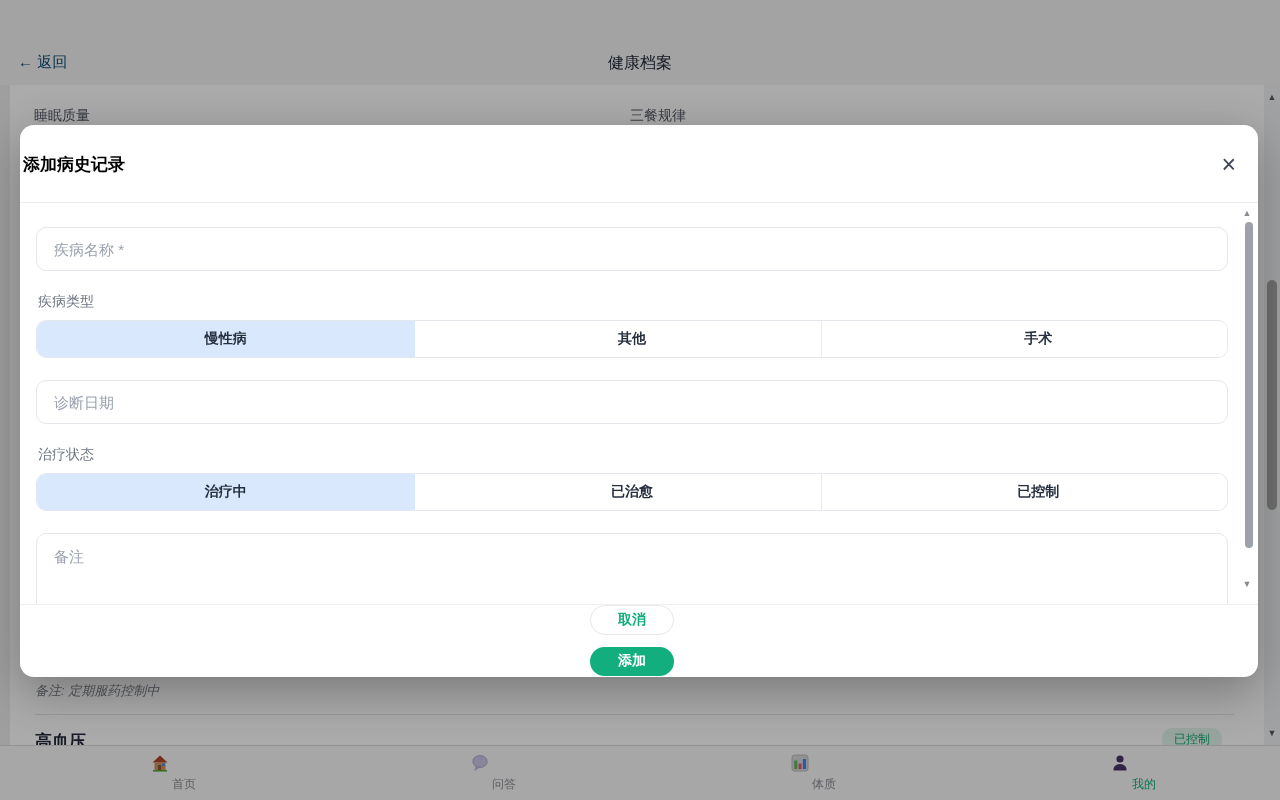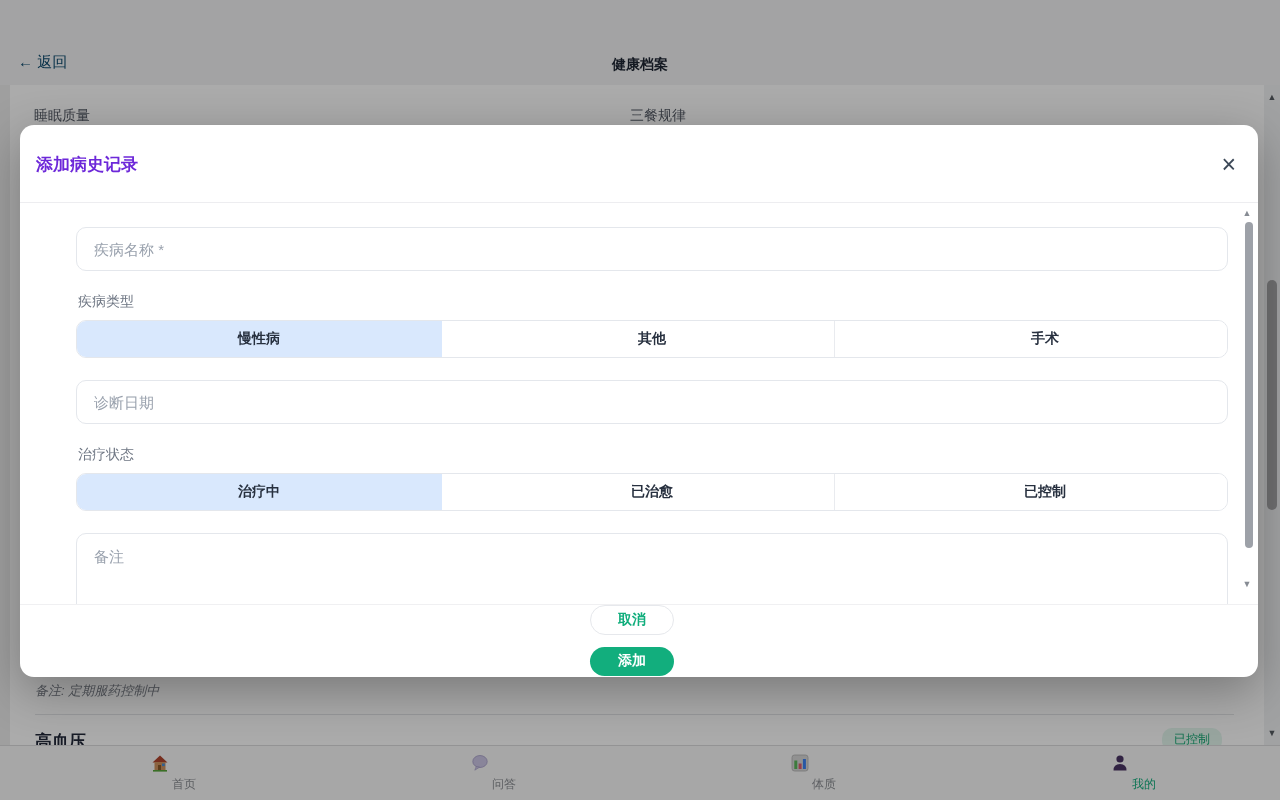--- a/index.html
+++ b/index.html
@@ -6,21 +6,21 @@
   html,body { width:1280px; height:800px; }
   body {
     position:relative; overflow:hidden;
     font-family:"Liberation Sans","DejaVu Sans",sans-serif;
     background:#ededee;
   }
 
   
   .topbar { position:absolute; top:0; left:0; right:0; height:85px; background:#f4f4f5; }
   .back-link { position:absolute; left:18px; bottom:13px; font-size:15px; color:#0c4a6e; cursor:pointer; }
-  .page-title { position:absolute; left:0; right:0; bottom:11px; text-align:center; font-size:14px; font-weight:700; color:#1e2633; }
+  .page-title { position:absolute; left:0; right:0; bottom:11px; text-align:center; font-size:16px; font-weight:400; color:#1e2633; }
 
   .content-card { position:absolute; left:10px; right:16px; top:85px; bottom:55px; background:#ffffff; overflow:hidden; }
   .bg-label { position:absolute; font-size:14px; font-weight:500; color:#555b66; }
   .bg-label.sleep { left:24px; top:22px; }
   .bg-label.meals { left:620px; top:22px; }
   .bg-note { position:absolute; left:25px; top:597px; font-size:13px; font-style:italic; color:#7a7f88; }
   .bg-divider { position:absolute; left:25px; right:30px; top:629px; height:1px; background:#e3e4e7; }
   .bg-record-name { position:absolute; left:25px; top:645px; font-size:17px; font-weight:700; color:#23293a; }
   .bg-badge { position:absolute; right:42px; top:643px; font-size:12px; color:#17a874; background:#e3f6ee; border-radius:10px; padding:3px 12px; }
 
@@ -37,24 +37,24 @@
   .tab-label { margin-top:3px; font-size:12px; color:#8c8f94;margin-left:48px; }
   .tab-item.active .tab-label { color:#12ae7d; }
 
   
   .overlay { position:absolute; inset:0; background:rgba(0,0,0,0.33); }
 
   
   .modal { position:absolute; left:20px; top:125px; width:1238px; height:552px; background:#fff;
            border-radius:14px; box-shadow:0 14px 48px rgba(0,0,0,0.30); }
   .modal-header { position:relative; height:78px; border-bottom:1px solid #ededf0; }
-  .modal-title { position:absolute; left:16px; top:50%; transform:translateY(-50%); font-size:17px; font-weight:700; color:#6d28d9; }
+  .modal-title { position:absolute; left:3px; top:50%; transform:translateY(-50%); font-size:17px; font-weight:700; color:#000000; }
   .modal-close { position:absolute; right:22px; top:50%; transform:translateY(-50%); font-size:25px; font-weight:300; color:#3d4958; line-height:1; cursor:pointer; }
 
-  .modal-body { position:relative; height:401px; overflow:hidden; padding:24px 30px 0 16px;margin-left:40px; }
+  .modal-body { position:relative; height:401px; overflow:hidden; padding:24px 30px 0 16px; }
 
   .text-field { display:block; width:100%; height:44px; border:1px solid #e4e7ec; border-radius:10px;
                 padding:0 17px; font-size:15px; color:#333; background:#fff; outline:none;
                 font-family:"Liberation Sans","DejaVu Sans",sans-serif; }
   .text-field::placeholder, .notes-field::placeholder { color:#99a1ad; opacity:1; }
 
   .field-label { margin:22px 0 9px 2px; font-size:14px; color:#6e7683; }
 
   .segmented { display:flex; height:38px; border:1px solid #e4e7ec; border-radius:10px; overflow:hidden; background:#fff;gap:28px; }
   .segment { flex:1; display:flex; align-items:center; justify-content:center; font-size:14px; font-weight:600;

